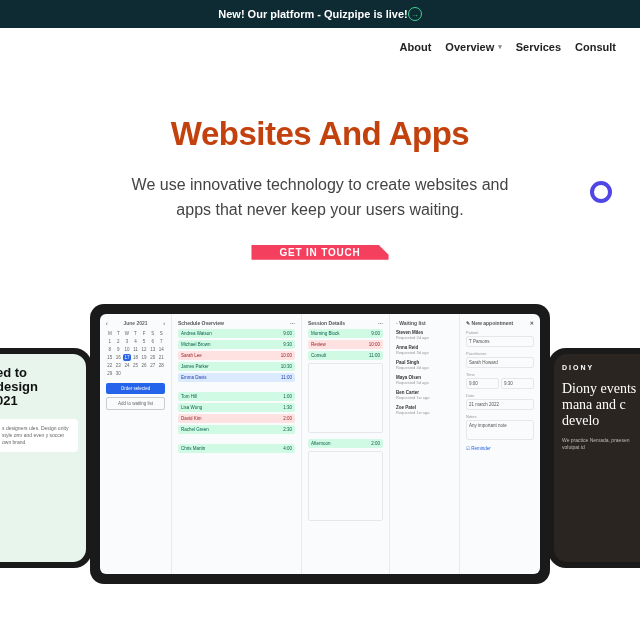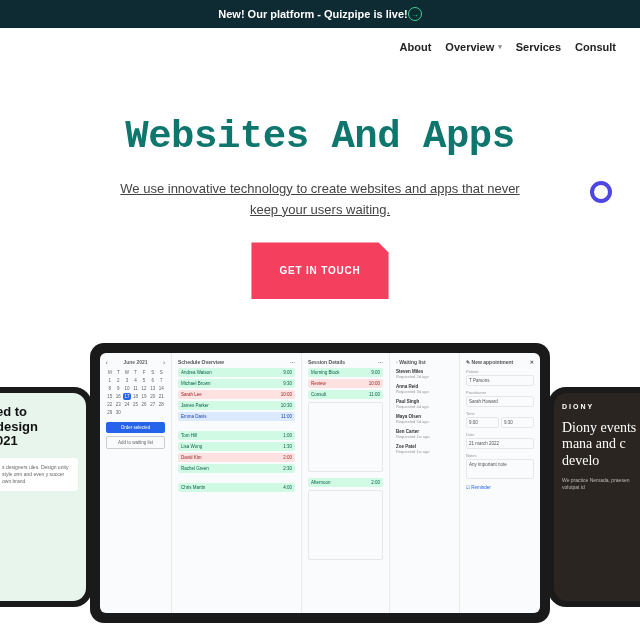--- a/index.html
+++ b/index.html
@@ -3,23 +3,23 @@
 <meta charset="utf-8">
 <style>
 *{margin:0;padding:0;box-sizing:border-box;}
 body{font-family:-apple-system,BlinkMacSystemFont,'Segoe UI',sans-serif;background:#fff;width:640px;height:640px;overflow:hidden;position:relative;}
 .banner{background:#0e2a33;color:#fff;text-align:center;padding:7px 0;font-size:11px;font-weight:600;display:flex;align-items:center;justify-content:center;gap:0;}
 .banner-arrow{width:14px;height:14px;border:1.5px solid #42d392;border-radius:50%;display:inline-flex;align-items:center;justify-content:center;color:#42d392;font-size:8px;}
 .nav{display:flex;justify-content:flex-end;padding:13px 24px;gap:14px;font-size:11px;font-weight:600;color:#222;}
 .nav-item{display:flex;align-items:center;gap:4px;cursor:pointer;}
 .chevron{font-size:7px;color:#888;}
 .hero{text-align:center;padding:48px 40px 20px;}
-.hero h1{font-size:39px;font-weight:800;color:#0f766e;line-height:1.2;letter-spacing:-0.5px;font-family:Liberation Mono, monospace;}
-.hero p{margin-top:18px;font-size:13px;color:#444;line-height:1.6;max-width:400px;margin-left:auto;margin-right:auto;text-decoration:underline;}
-.cta{display:inline-block;margin-top:22px;background:#f43f5e;color:#fff;padding:23px 28px;font-size:10px;font-weight:700;letter-spacing:0.8px;clip-path:polygon(0 0,calc(100% - 10px) 0,100% 10px,100% 100%,0 100%);cursor:pointer;}
+.hero h1{font-size:33px;font-weight:800;color:#c2410c;line-height:1.2;letter-spacing:-0.5px;}
+.hero p{margin-top:18px;font-size:16px;color:#444;line-height:1.6;max-width:400px;margin-left:auto;margin-right:auto;}
+.cta{display:inline-block;margin-top:22px;background:#f43f5e;color:#fff;padding:2px 28px;font-size:10px;font-weight:700;letter-spacing:0.8px;clip-path:polygon(0 0,calc(100% - 10px) 0,100% 10px,100% 100%,0 100%);cursor:pointer;}
 .ring{position:absolute;right:28px;top:181px;width:22px;height:22px;border:4px solid #4f46e5;border-radius:50%;background:#fff;}
 .devices{position:relative;margin-top:24px;height:280px;}
 .laptop{position:absolute;left:50%;transform:translateX(-50%);top:0;width:460px;height:280px;background:#1a1a1a;border-radius:14px;padding:10px;}
 .laptop-screen{background:#fafbfc;width:100%;height:100%;border-radius:6px;display:flex;overflow:hidden;}
 .col{border-right:1px solid #e8eaed;padding:6px;font-size:5px;}
 .col1{width:72px;}
 .cal-h{display:flex;justify-content:space-between;color:#666;font-weight:600;font-size:5px;margin-bottom:4px;}
 .cal-grid{display:grid;grid-template-columns:repeat(7,1fr);gap:1px;font-size:4.5px;color:#666;}
 .cal-grid span{text-align:center;padding:1px 0;}
 .cal-grid .sel{background:#2563eb;color:#fff;border-radius:2px;}

